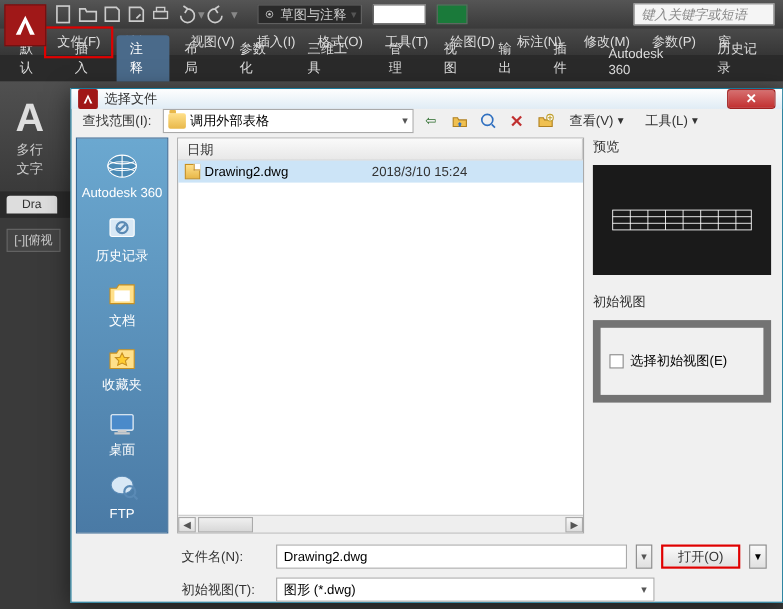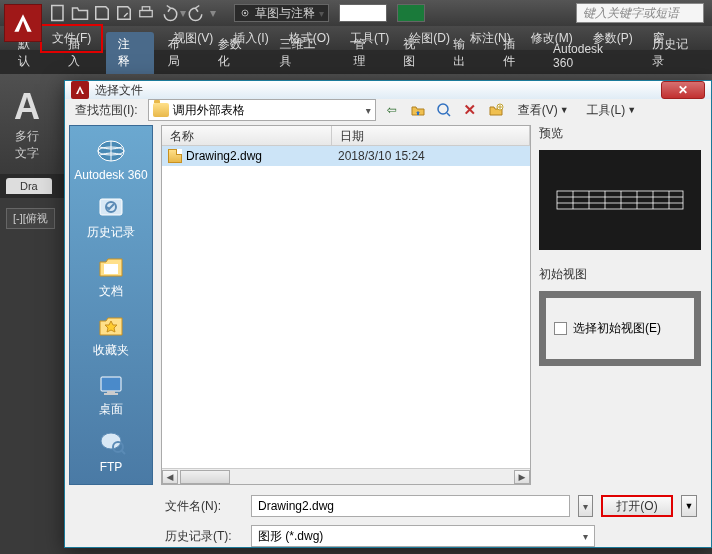--- a/index.html
+++ b/index.html
@@ -291,21 +291,20 @@
                 <path d="M27 21l4 4" stroke="#5a8ab5" stroke-width="2"></path>
               </svg>
             </div>
             <span>FTP</span>
           </div>
         </div>
 
       <div class="file-area">
         <div class="file-list">
           <div class="fl-header">
-            <div class="fl-col name">名称</div>
             <div class="fl-col date">日期</div>
           </div>
           <div class="fl-row sel">
             <div class="fl-cell name">
               <div class="dwg-ico"></div>
               <span>Drawing2.dwg</span>
             </div>
             <div class="fl-cell date">2018/3/10 15:24</div>
           </div>
           <div class="fl-scroll">
@@ -346,21 +345,21 @@
       <div class="f-row">
         <div class="f-label">文件名(N):</div>
         <div class="f-input">
             <span>Drawing2.dwg</span>
           </div>
         <span class="dd-arrow" style="padding:0 4px;border:1px solid #888;height:22px;display:flex;align-items:center;background:linear-gradient(#fafafa,#e0e0e0)">▾</span>
         <div class="f-btn hl">打开(O)</div>
         <div class="f-dd-arrow">▼</div>
       </div>
       <div class="f-row">
-        <div class="f-label">历史记录(T):</div>
+        <div class="f-label">初始视图(T):</div>
         <div class="f-input">
             <span>图形 (*.dwg)</span>
             <span class="dd-arrow">▾</span>
           </div>
         <div style="width:94px"></div>
       </div>
     </div>
   </div>
 </div>
 

